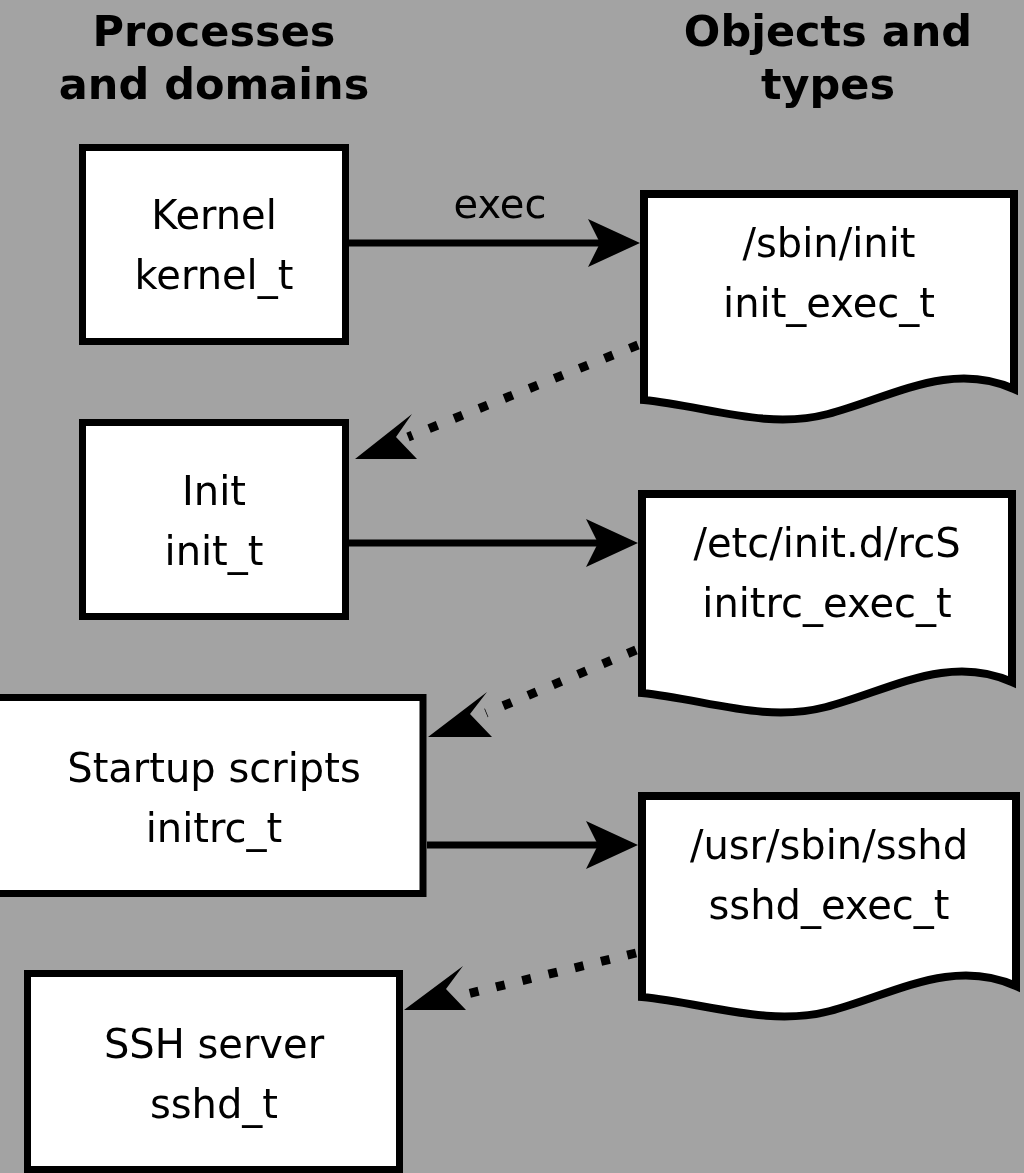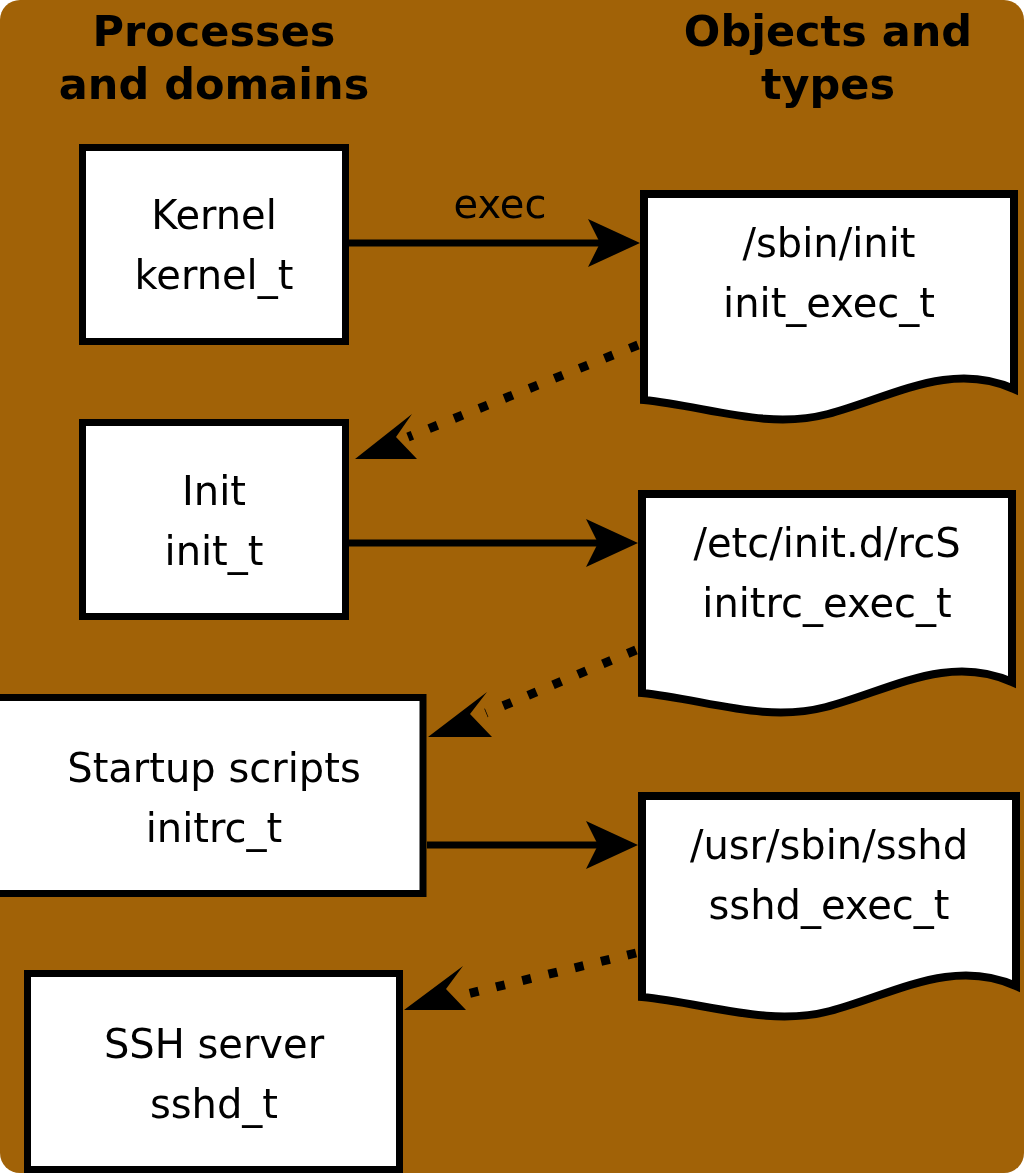--- a/index.html
+++ b/index.html
@@ -10,22 +10,21 @@
   body {
     width: 1024px;
     height: 1173px;
     overflow: hidden;
     font-family: "DejaVu Sans", "Liberation Sans", sans-serif;
   }
   #diagram-root {
     position: relative;
     width: 1024px;
     height: 1173px;
-    background: #a16207;
-    border-radius: 20px;
+    background: #a3a3a3;
   }
   svg.canvas {
     position: absolute;
     top: 0;
     left: 0;
     width: 1024px;
     height: 1173px;
     display: block;
   }
   .col-heading {

